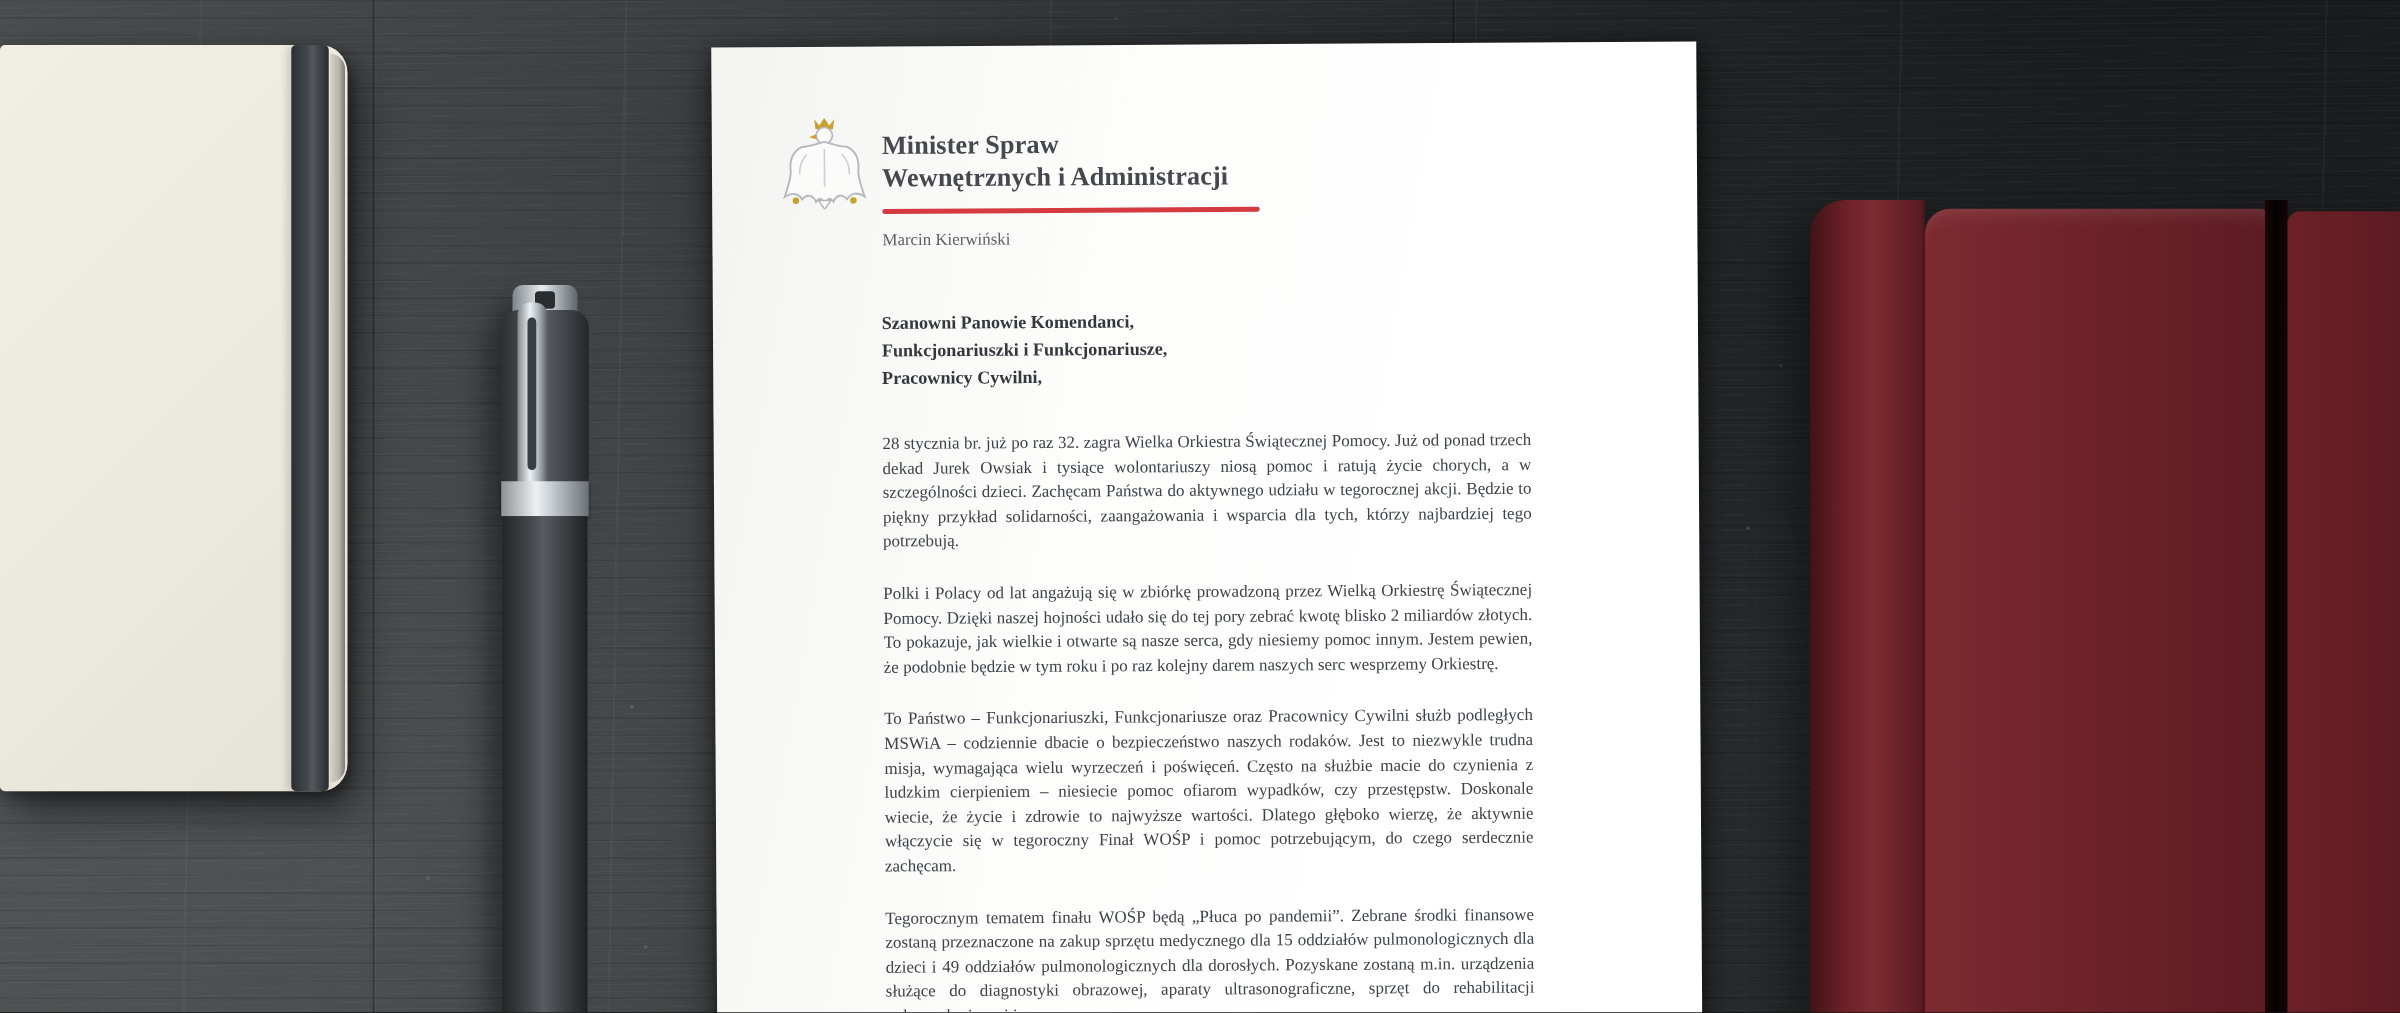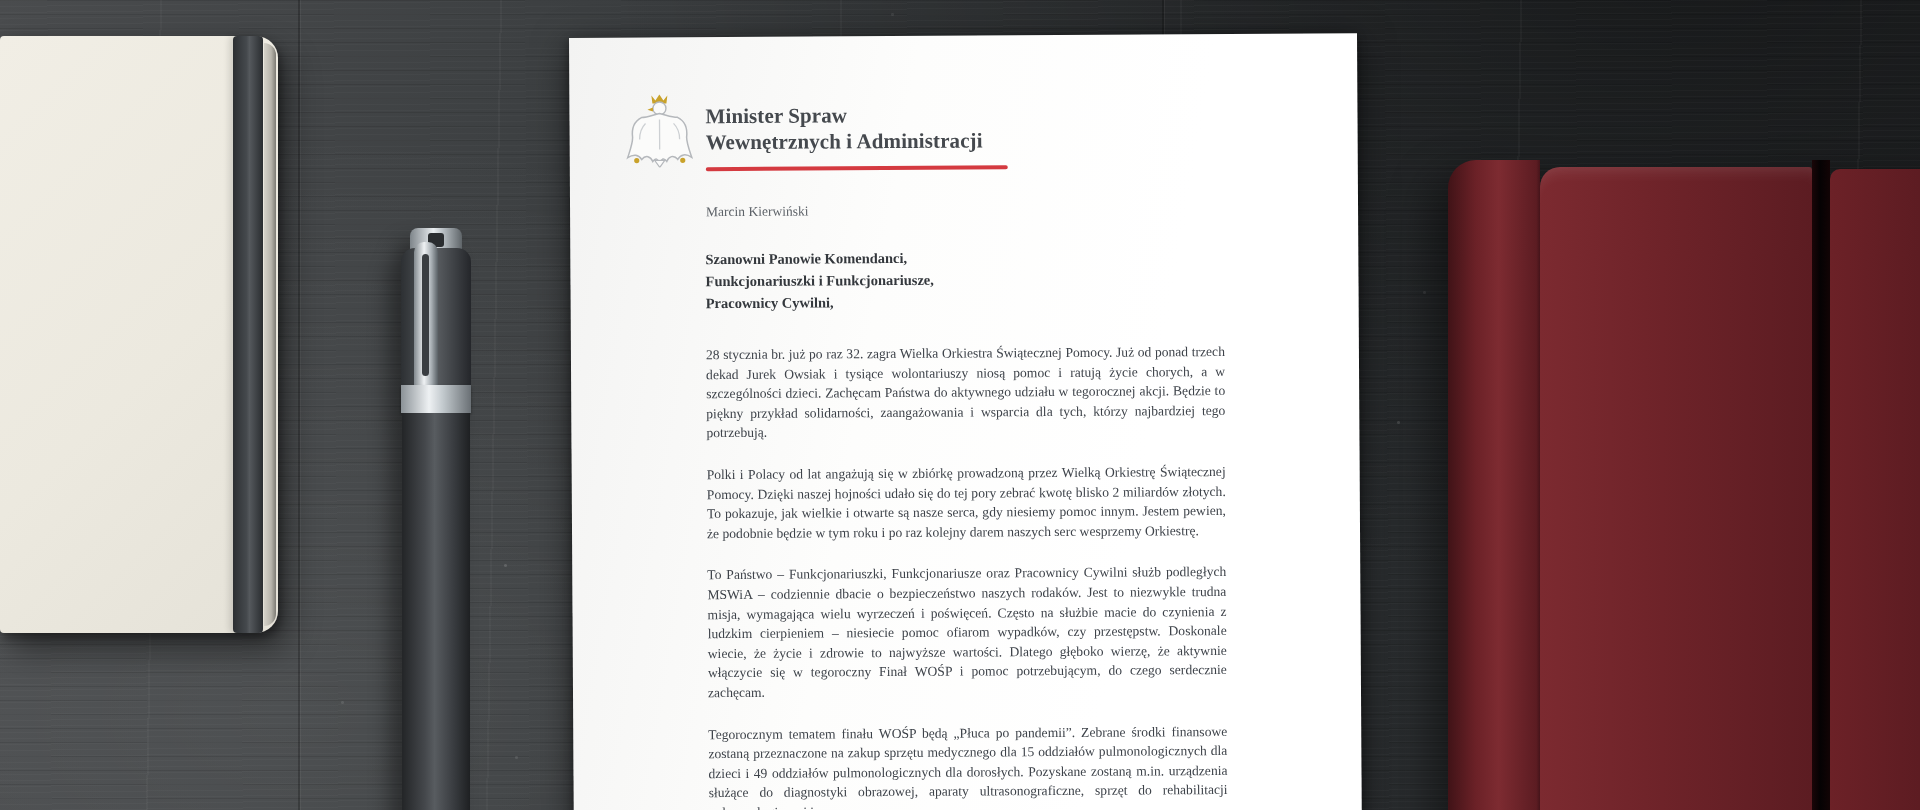--- a/index.html
+++ b/index.html
@@ -57,21 +57,21 @@
 
   
   .page{position:absolute;left:569px;top:38px;width:788px;height:792px;
     transform:rotate(-0.35deg);transform-origin:top left;
     background:linear-gradient(100deg,#f3f3f2,#fdfdfc 38%,#ffffff 70%);
     box-shadow:0 10px 36px rgba(0,0,0,.55), 0 3px 10px rgba(0,0,0,.4);}
   .emblem{position:absolute;left:56px;top:54px;width:68px;height:76px;}
   .ministry{position:absolute;left:136px;top:66px;font-size:21px;line-height:26px;
     font-weight:600;color:#45494e;letter-spacing:.1px;white-space:nowrap;}
   .redline{position:absolute;left:136px;top:130px;width:302px;height:4px;border-radius:2px;background:#d43a40;}
-  .sender{position:absolute;left:136px;top:147px;font-size:13.5px;color:#5d6268;margin-top:20px;}
+  .sender{position:absolute;left:136px;top:147px;font-size:13.5px;color:#5d6268;}
   .salutation{position:absolute;left:135px;top:211px;font-size:14.5px;line-height:22px;
     font-weight:700;color:#34383d;}
   .body-text{position:absolute;left:135px;top:308px;width:519px;
     font-size:13.6px;line-height:19.6px;color:#3e434a;text-align:justify;}
   .body-text p{margin:0 0 22px 0;}
 
   
   .folder{position:absolute;left:1448px;top:160px;width:560px;height:700px;
     filter:drop-shadow(-16px 18px 22px rgba(0,0,0,.45));}
   .folder-spine{position:absolute;left:0;top:0;bottom:0;width:92px;border-radius:28px 0 0 0;

